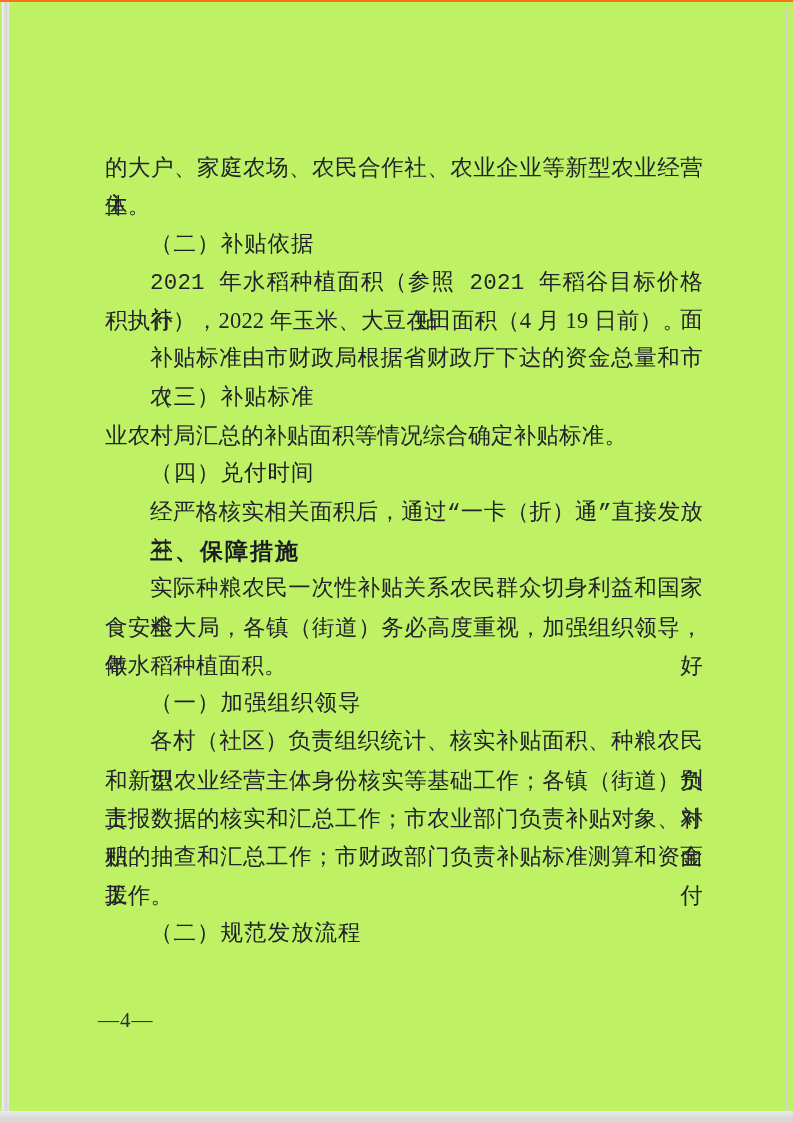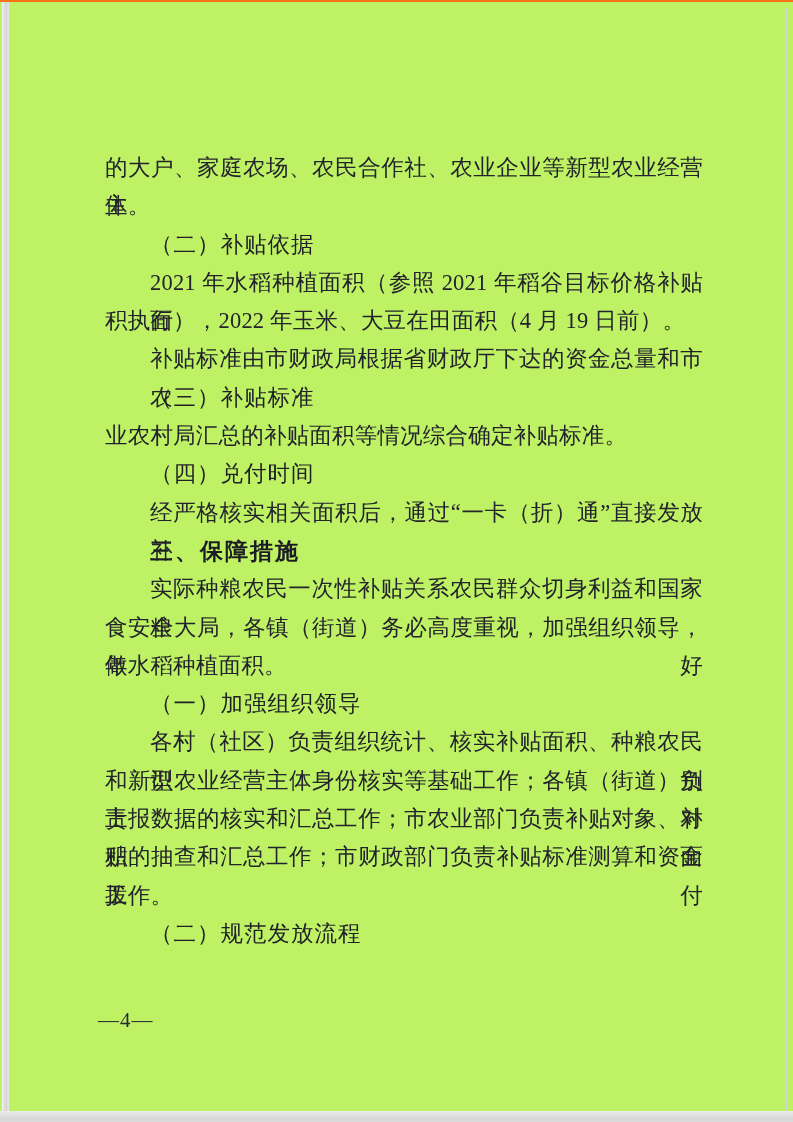--- a/index.html
+++ b/index.html
@@ -36,21 +36,21 @@
     overflow: hidden;
   }
   .line {
     height: 38.3px;
     line-height: 38.3px;
     font-size: 22.5px;
     color: #23232b;
     white-space: nowrap;
     letter-spacing: 0.2px;
   }
-  .line.indent { padding-left: 45px; }
+  .line.indent { padding-left: 45px; font-family: Liberation Mono, monospace; }
   .line.fill {
     white-space: normal;
     text-align: justify;
     text-align-last: justify;
   }
   .line.subheading {
     letter-spacing: 1px;
     color: #1f1f27;
   }
   .line.heading {

